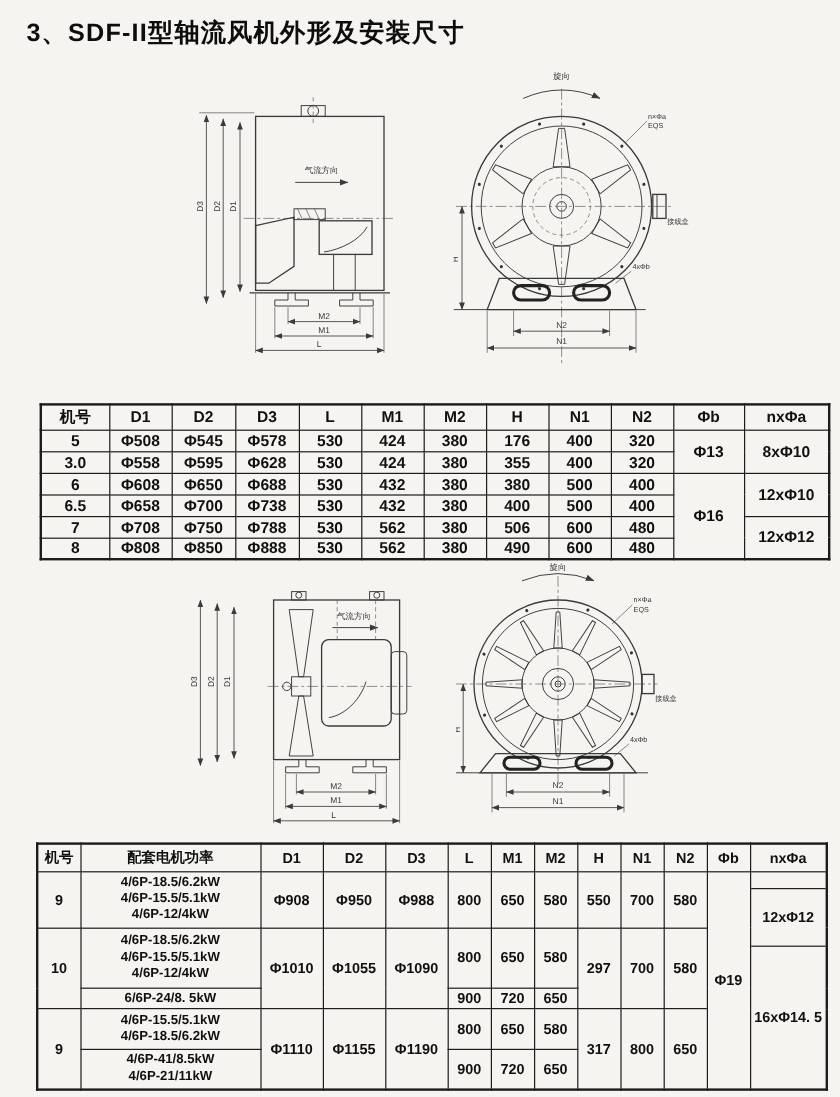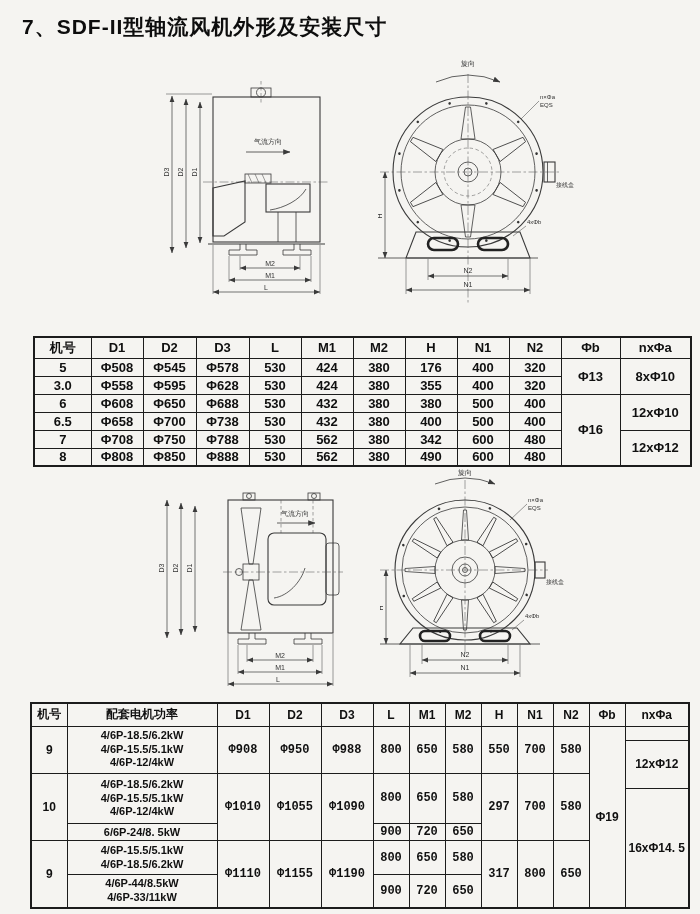--- a/index.html
+++ b/index.html
@@ -31,32 +31,32 @@
 
   table { position:absolute; border-collapse:collapse; table-layout:fixed; }
   th,td { border:1px solid #1c1c1c; text-align:center; vertical-align:middle;
           font-weight:bold; color:#101010; padding:0; }
   #table1 { left:33px; top:336px; width:657px; border:2px solid #1c1c1c; font-size:13px; }
   #table1 th { height:21px; font-size:13px; }
   #table1 td { height:18px; }
   #table2 { left:30px; top:702px; width:658px; border:2px solid #1c1c1c; font-size:12px; }
   #table2 th { height:23px; font-size:12px; }
   #table2 .power { font-size:11px; line-height:13.5px; }
-  #table2 .num { font-size:12px;font-family:Liberation Mono, monospace; }
+  #table2 .num { font-size:12px; }
   .nxa-cell { padding:0; vertical-align:top; }
   .nxa-stack { display:flex; flex-direction:column; height:180px; }
   .nxa-stack > div { display:flex; align-items:center; justify-content:center; }
   .nxa-empty { height:14px; border-bottom:1px solid #1c1c1c; }
   .nxa-mid   { height:48px; border-bottom:1px solid #1c1c1c; }
   .nxa-rest  { flex:1; }
 </style>
 </head>
 <body>
 
-<div class="title">7、SDF-II型轴流风机外形及安装尺寸</div>
+<div class="title">3、SDF-II型轴流风机外形及安装尺寸</div>
 
 <svg style="left:148px; top:60px;" width="245" height="250" viewBox="0 0 245 250">
   <defs>
     <marker id="arr" viewBox="0 0 10 10" refX="9.5" refY="5" markerWidth="9" markerHeight="9" orient="auto-start-reverse">
       <path d="M0,1.2 L10,5 L0,8.8 z" fill="#3a3a3a"></path>
     </marker>
   </defs>
   <g>
     <rect class="ln" x="65" y="37" width="107" height="145"></rect>
     <line class="thin" x1="18" y1="34" x2="64" y2="34"></line>
@@ -261,21 +261,21 @@
       <td>400</td>
     </tr>
     <tr>
       <td>7</td>
       <td>Φ708</td>
       <td>Φ750</td>
       <td>Φ788</td>
       <td>530</td>
       <td>562</td>
       <td>380</td>
-      <td>342</td>
+      <td>506</td>
       <td>600</td>
       <td>480</td>
       <td rowspan="2">12xΦ12</td>
     </tr>
     <tr>
       <td>8</td>
       <td>Φ808</td>
       <td>Φ850</td>
       <td>Φ888</td>
       <td>530</td>
@@ -503,21 +503,21 @@
       <td rowspan="2" class="num">Φ1190</td>
       <td class="num">800</td>
       <td class="num">650</td>
       <td class="num">580</td>
       <td rowspan="2" class="num">317</td>
       <td rowspan="2" class="num">800</td>
       <td rowspan="2" class="num">650</td>
     </tr>
     <tr style="height:33px;">
       <td class="power">
-        <div>4/6P-44/8.5kW</div>
-        <div>4/6P-33/11kW</div>
+        <div>4/6P-41/8.5kW</div>
+        <div>4/6P-21/11kW</div>
       </td>
       <td class="num">900</td>
       <td class="num">720</td>
       <td class="num">650</td>
     </tr>
   </tbody>
 </table>
 
 </body></html>

